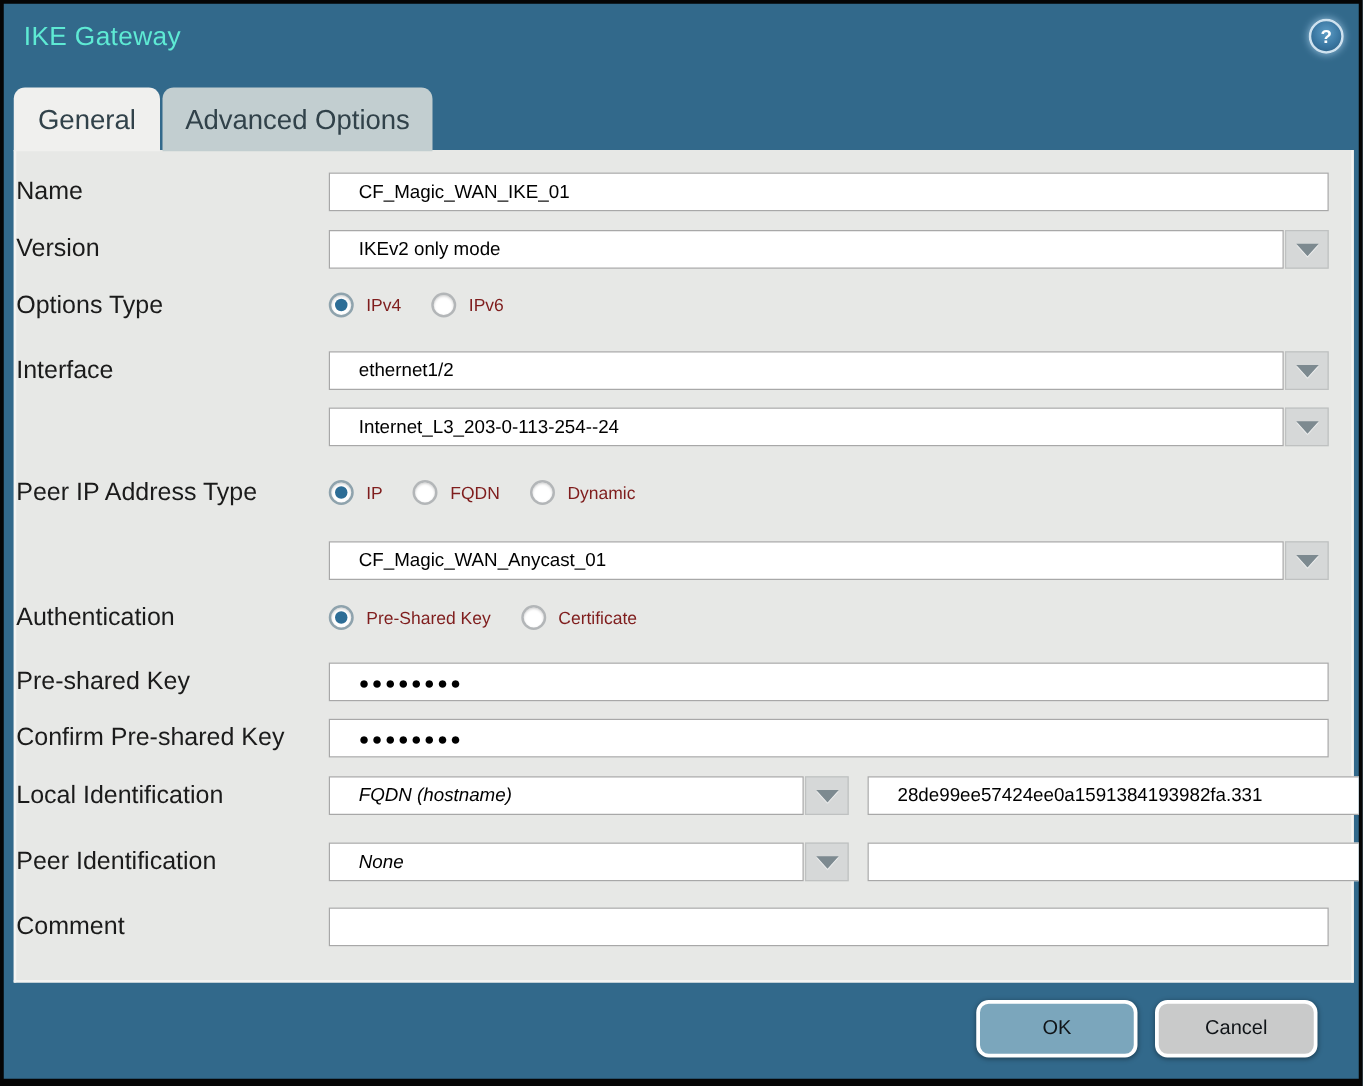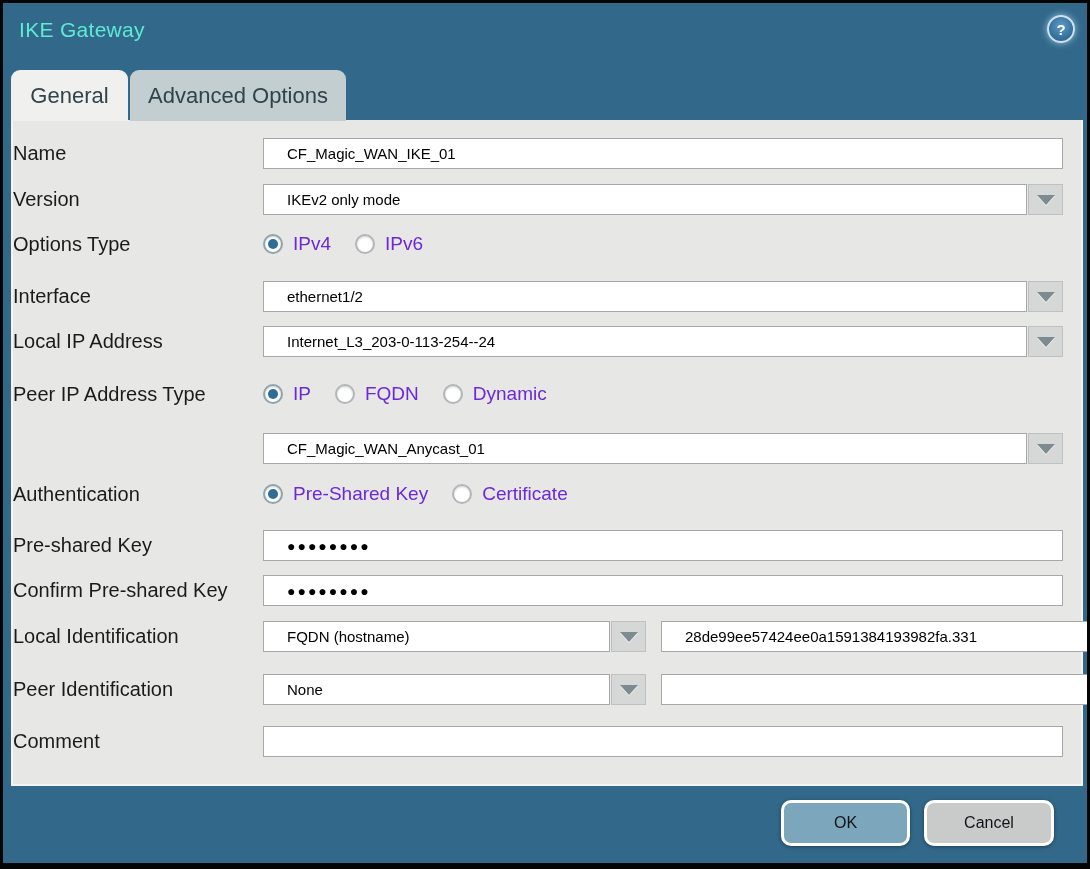--- a/index.html
+++ b/index.html
@@ -52,21 +52,21 @@
   }
   .field { position:absolute; left:250px; top:0; display:flex; align-items:center; }
 
   .txt {
     height:31px; border:1px solid #a8a8a8; background:#fff;
     font-family:"Liberation Sans", sans-serif; font-size:15px; color:#000;
     padding:0 23px; outline:none;
   }
   .w-full  { width:800px; }
   .combo-txt { width:764px; }
-  .combo-half { width:347px; }
+  .combo-half { width:380px;font-style:italic; }
   .id-input { width:431px; margin-left:15px; }
   .masked { font-weight:bold; letter-spacing:2px; font-size:14px; }
 
   .drop-btn {
     width:35px; height:31px; margin-left:1px;
     background:#d6d8d8; border:1px solid #bfc1c1;
     display:flex; align-items:center; justify-content:center;
     cursor:pointer;
   }
   .arrow-down {
@@ -81,21 +81,21 @@
   .radio {
     width:20px; height:20px; border-radius:50%; background:#fff;
     border:2px solid #b3b6b8; position:relative; flex:0 0 auto;
     box-shadow:inset 0 1px 2px rgba(0,0,0,.18);
   }
   .radio.checked { border-color:#8fa3ad; }
   .radio.checked::after {
     content:""; position:absolute; left:3px; top:3px; width:10px; height:10px;
     border-radius:50%; background:#2d6d96;
   }
-  .opt-label { margin-left:10px; font-size:19px; color:#6d28d9; }
+  .opt-label { margin-left:10px; font-size:14px; color:#7f1d1d; }
 
   .btn {
     position:absolute; top:797px; height:46px;
     border-radius:10px; border:3px solid #fff;
     font-family:"Liberation Sans", sans-serif; font-size:16px; color:#101418;
     display:flex; align-items:center; justify-content:center;
     box-shadow:0 1px 4px rgba(0,0,0,.4); cursor:pointer;
   }
   .btn-ok     { left:778px; width:129px; background:#7ba6bc; }
   .btn-cancel { left:921px; width:130px; background:#c9caca; }
@@ -148,21 +148,20 @@
       <div class="lbl">Interface</div>
       <div class="field">
         <input class="txt combo-txt" type="text" value="ethernet1/2" style="">
         <div class="drop-btn">
           <div class="arrow-down"></div>
         </div>
       </div>
     </div>
 
     <div class="row" style="top:206px">
-      <div class="lbl">Local IP Address</div>
       <div class="field">
         <input class="txt combo-txt" type="text" value="Internet_L3_203-0-113-254--24" style="">
         <div class="drop-btn">
           <div class="arrow-down"></div>
         </div>
       </div>
     </div>
 
     <div class="row radio-row" style="top:259px">
       <div class="lbl" style="line-height:30px">Peer IP Address Type</div>

